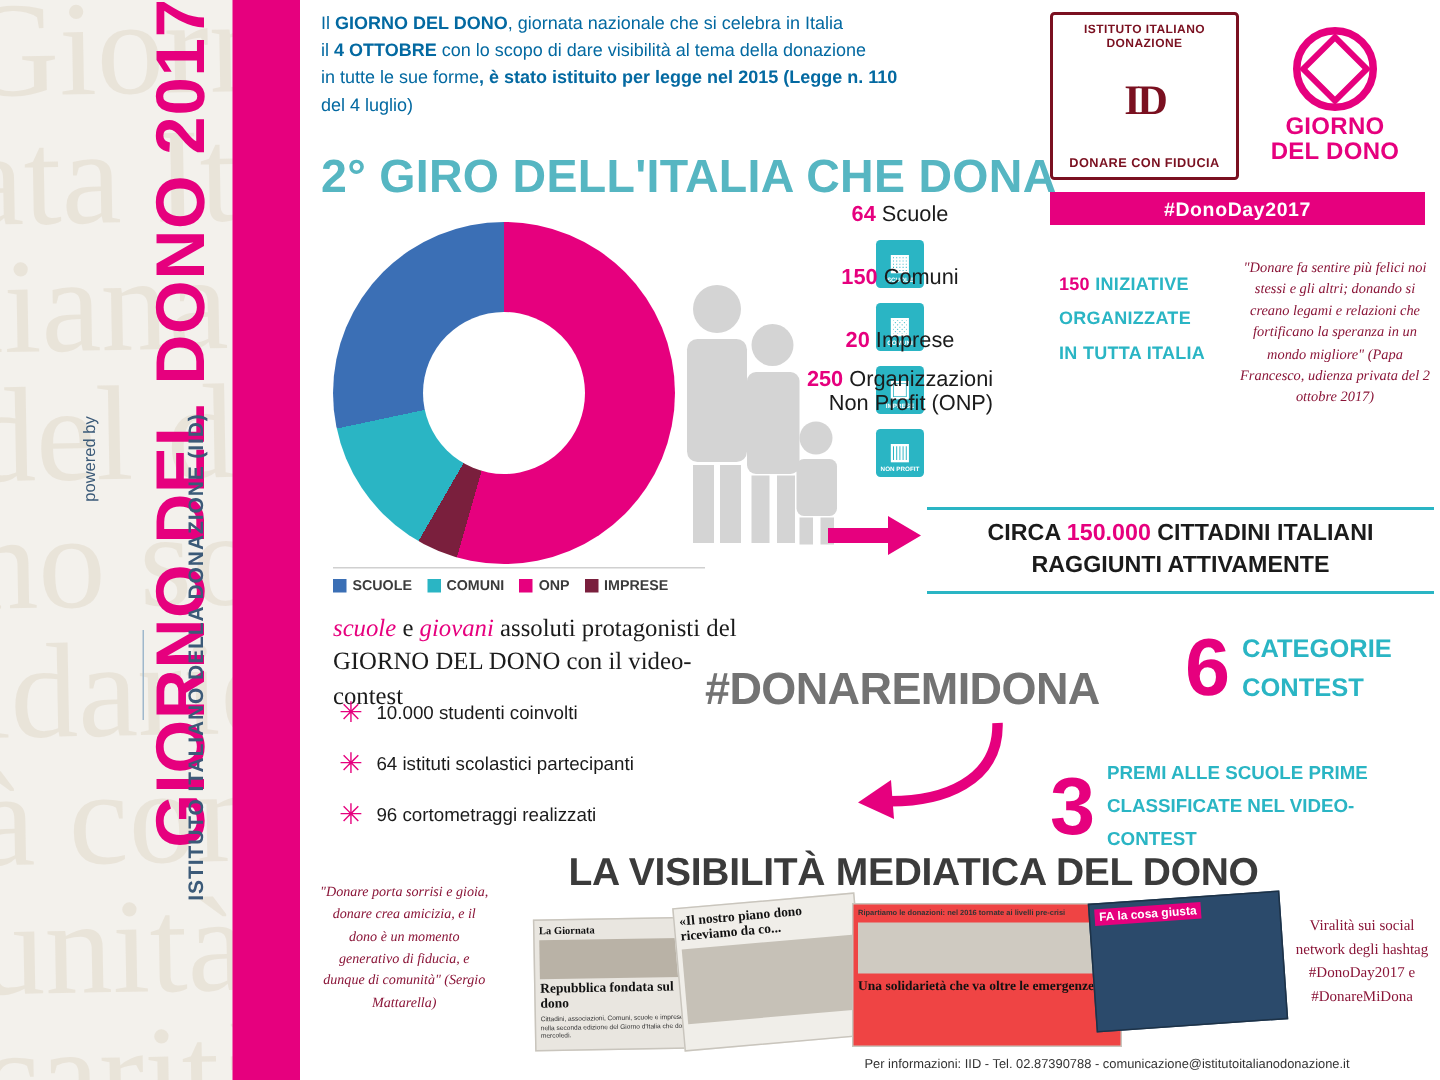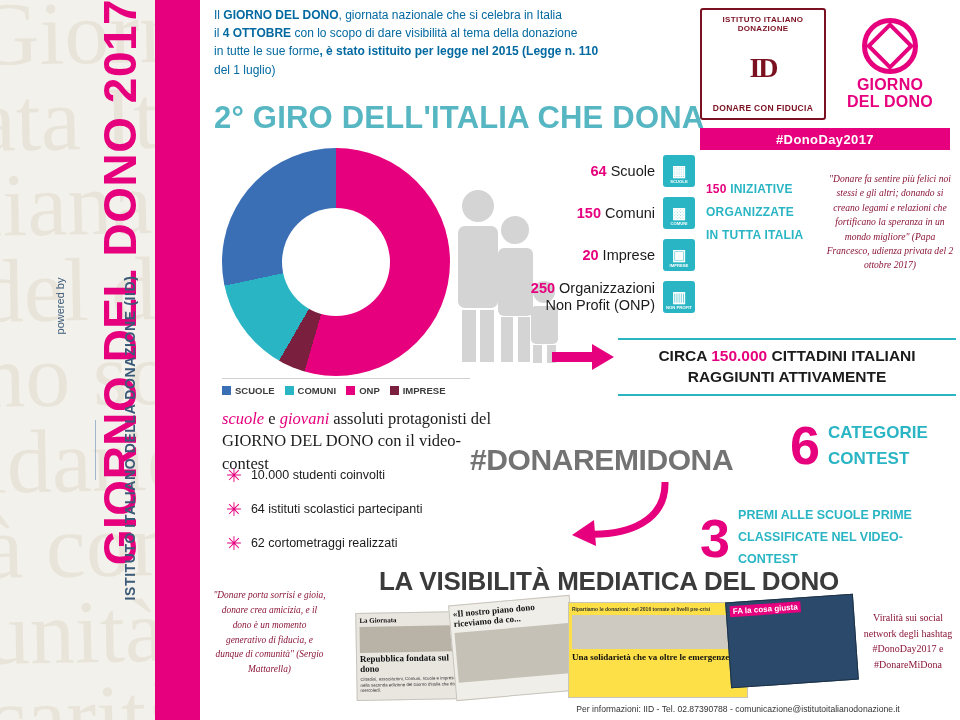--- a/index.html
+++ b/index.html
@@ -205,20 +205,21 @@
   .stats {
     position: absolute; left: 505px; top: 150px;
     width: 190px;
   }
   .stat-row {
     display: flex; align-items: center; justify-content: flex-end;
     gap: 8px;
     height: 42px;
     font-size: 14.5px;
     color: #1b1b1b;
+    flex-direction: column;
   }
   .stat-row .num { color: #e6007e; font-weight: bold; }
   .stat-row .lbl { text-align: right; line-height: 1.15; }
   .stat-icon {
     width: 32px; height: 32px;
     background: #2ab5c4;
     border-radius: 3px;
     display: flex; flex-direction: column;
     align-items: center; justify-content: flex-end;
     color: #fff; font-size: 4.2px; font-weight: bold;
@@ -377,21 +378,21 @@
     <div class="vtitle">GIORNO DEL DONO 2017</div>
     <div class="vpowered">powered by</div>
     <div class="vsub">ISTITUTO ITALIANO DELLA DONAZIONE (IID)</div>
   </div>
   <div class="pink-stripe"></div>
 
   <div class="intro">
     <span>Il </span><b>GIORNO DEL DONO</b><span>, giornata nazionale che si celebra in Italia</span><br>
     <span>il </span><b>4 OTTOBRE</b><span> con lo scopo di dare visibilità al tema della donazione</span><br>
     <span>in tutte le sue forme</span><b>, è stato istituito per legge nel 2015 (Legge n. 110</b><br>
-    <span>del 1 luglio)</span>
+    <span>del 4 luglio)</span>
   </div>
 
   <div class="logo-box">
     <div class="logo-iid">
       <div class="ring">ISTITUTO ITALIANO DONAZIONE</div>
       <div class="idmark">ID</div>
       <div class="tag">DONARE CON FIDUCIA</div>
     </div>
     <div class="logo-gdd">
       <div class="gdd-mark"></div>
@@ -506,21 +507,21 @@
     <div class="bullet">
         <span class="star">✳</span>
         <span>10.000 studenti coinvolti</span>
       </div>
     <div class="bullet">
         <span class="star">✳</span>
         <span>64 istituti scolastici partecipanti</span>
       </div>
     <div class="bullet">
         <span class="star">✳</span>
-        <span>62 cortometraggi realizzati</span>
+        <span>96 cortometraggi realizzati</span>
       </div>
   </div>
 
   <div class="donaremidona">#DONAREMIDONA</div>
   <div class="arrow-2">
     <svg width="110" height="66" viewBox="0 0 110 66">
       <path d="M105 2 C106 40, 70 56, 26 54" stroke="#e6007e" stroke-width="7" fill="none"></path>
       <path d="M34 40 L12 55 L36 66 Z" fill="#e6007e"></path>
     </svg>
   </div>
@@ -549,21 +550,21 @@
     <div class="clip" style="left:26px; top:16px; width:112px; height:88px; transform:rotate(-1deg);">
       <div class="clip-title" style="font-size:7px">La Giornata</div>
       <div style="height:26px;background:#b9b2a6;margin:2px 0;"></div>
       <div class="clip-title" style="font-size:9px;line-height:1.1">Repubblica fondata sul dono</div>
       <div style="font-size:4.4px;line-height:1.3;margin-top:2px">Cittadini, associazioni, Comuni, scuole e imprese nella seconda edizione del Giorno d'Italia che dona, mercoledì.</div>
     </div>
     <div class="clip" style="left:122px; top:4px; width:122px; height:96px; transform:rotate(-5deg); background:#f0eee9;">
       <div class="clip-title" style="font-size:9px;line-height:1.12">«Il nostro piano dono riceviamo da co...</div>
       <div style="height:50px;background:#c6c1b7;margin-top:4px;"></div>
     </div>
-    <div class="clip" style="left:238px; top:6px; width:180px; height:96px; background:#fde047;">
+    <div class="clip" style="left:238px; top:6px; width:180px; height:96px; background:#ef4444;">
       <div style="font-size:5px;font-weight:bold">Ripartiamo le donazioni: nel 2016 tornate ai livelli pre-crisi</div>
       <div style="height:34px;background:#cfcac1;margin:3px 0;"></div>
       <div class="clip-title" style="font-size:9px">Una solidarietà che va oltre le emergenze</div>
     </div>
     <div class="clip" style="left:398px; top:2px; width:128px; height:86px; transform:rotate(-4deg); background:#2b4a6b; border-color:#1d3247;">
       <div style="background:#e6007e;color:#fff;font-size:8px;font-weight:bold;padding:1px 3px;display:inline-block">FA la cosa giusta</div>
     </div>
   </div>
 
   <div class="social">Viralità sui social network degli hashtag #DonoDay2017 e #DonareMiDona</div>

